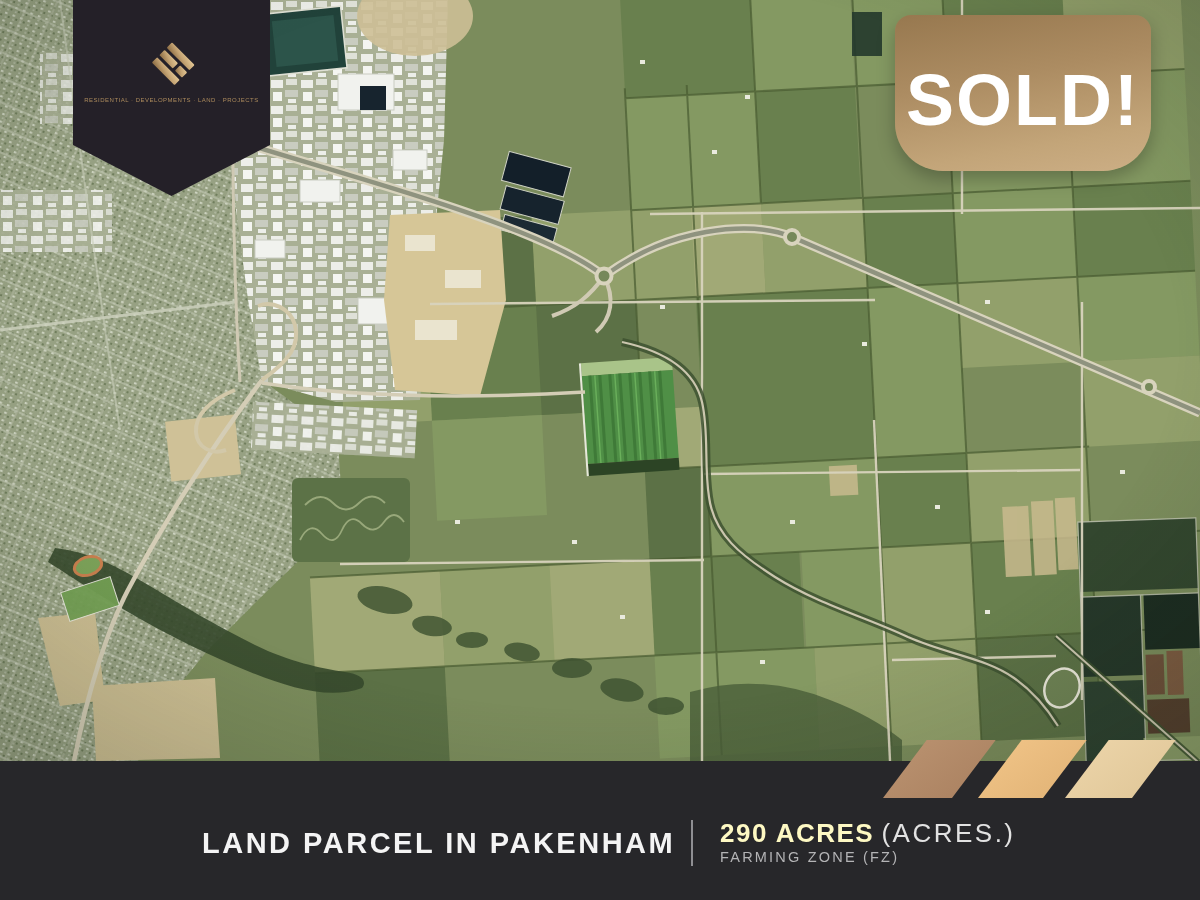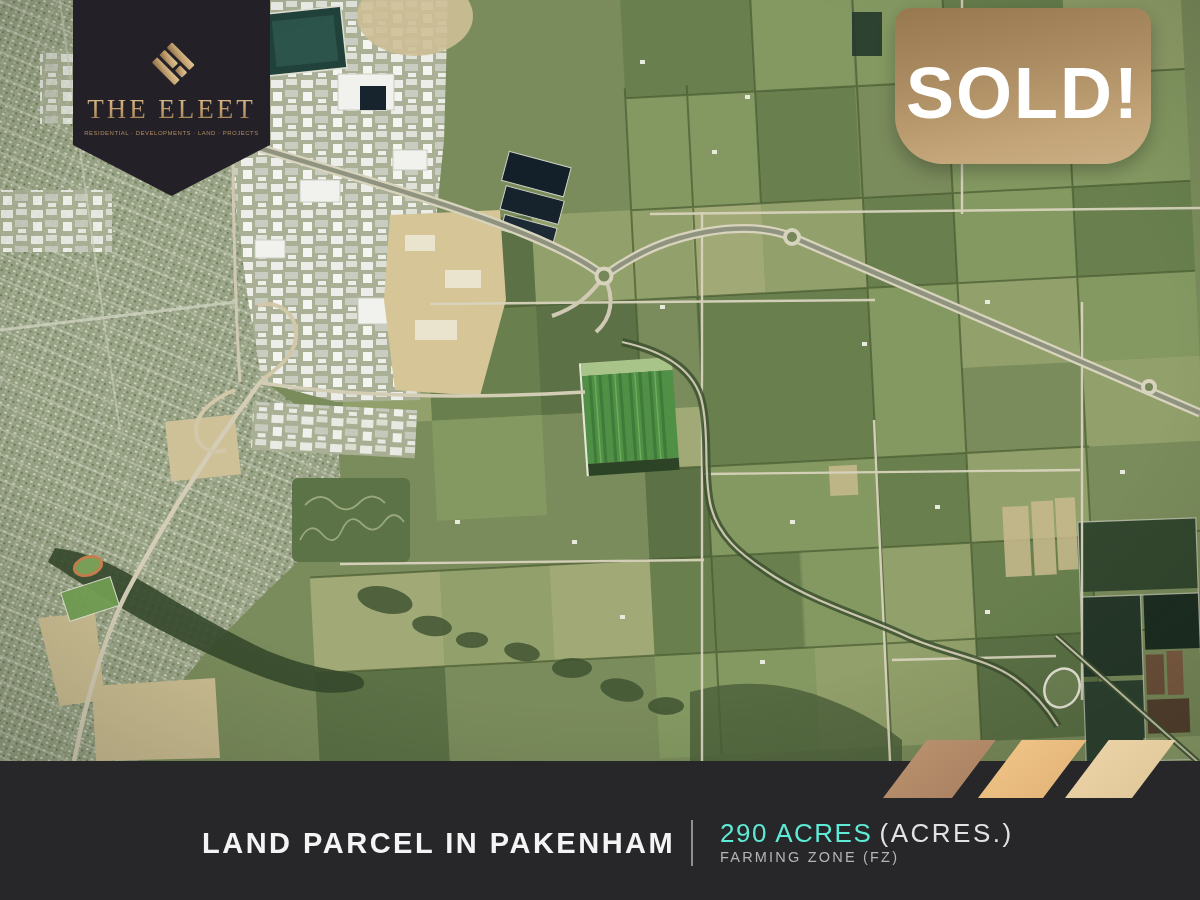--- a/index.html
+++ b/index.html
@@ -17,21 +17,21 @@
   }
   .bar-title{
     position:absolute;left:190px;top:82px;transform:translateY(-50%);
     color:#f4f4f4;font-weight:bold;font-size:29px;letter-spacing:2.5px;white-space:nowrap;
   }
   .bar-divider{
     position:absolute;left:679px;top:59px;width:2px;height:46px;background:#8f8f93;
   }
   .bar-right{position:absolute;left:708px;top:57px;}
   .area-line{white-space:nowrap;font-size:26px;color:#ededed;}
-  .area-strong{font-weight:normal;letter-spacing:1.5px;color:#5eead4;}
+  .area-strong{font-weight:bold;letter-spacing:1.5px;color:#fef9c3;}
   .area-note{font-weight:normal;letter-spacing:2.5px;color:#e2e2e2;}
   .zone-line{font-size:14.5px;letter-spacing:2.2px;color:#b4b4b6;white-space:nowrap;}
   
   .stripe{position:absolute;top:740px;height:58px;z-index:5;transform:skewX(-37deg);transform-origin:left bottom;}
   .stripe.s1{left:883px;width:69px;background:linear-gradient(120deg,#b78f6d,#ad8463);}
   .stripe.s2{left:978px;width:65px;background:linear-gradient(120deg,#eec184,#e4b679);}
   .stripe.s3{left:1065px;width:67px;background:linear-gradient(120deg,#ead2a6,#e2c99b);}
   
   .logo-badge{
     position:absolute;left:73px;top:0;width:197px;height:196px;z-index:7;
@@ -44,21 +44,21 @@
   .logo-title{
     margin-top:2px;font-family:"Liberation Serif",serif;font-size:27px;letter-spacing:3px;
     background:linear-gradient(180deg,#e0c394 0%,#c7a371 45%,#96744a 100%);
     -webkit-background-clip:text;background-clip:text;color:transparent;white-space:nowrap;
   }
   .logo-sub{
     margin-top:5px;font-size:6px;letter-spacing:.5px;color:#ab8a5c;white-space:nowrap;
   }
   
   .sold-badge{
-    position:absolute;left:895px;top:8px;width:256px;height:156px;z-index:6;
+    position:absolute;left:895px;top:15px;width:256px;height:156px;z-index:6;
     border-radius:16px 16px 48px 48px;
     background:linear-gradient(170deg,#97784f 0%,#ac8c62 40%,#c3a579 78%,#ccae85 100%);
     box-shadow:0 8px 18px rgba(0,0,0,.25);
     display:flex;align-items:center;justify-content:center;padding-top:14px;box-sizing:border-box;
   }
   .sold-text{color:#fff;font-weight:bold;font-size:72px;letter-spacing:2px;white-space:nowrap;}
 </style>
 </head>
 <body>
 
@@ -370,21 +370,20 @@
           </linearGradient>
         </defs>
         <g transform="rotate(45 23 23)" fill="url(#goldIcon)">
           <rect x="7" y="7" width="32" height="7.5" rx="1"></rect>
           <rect x="7" y="17.5" width="19" height="7.5" rx="1"></rect>
           <rect x="29" y="17.5" width="10" height="7.5" rx="1"></rect>
           <rect x="7" y="28" width="32" height="7.5" rx="1"></rect>
         </g>
       </svg>
     </div>
-    <div class="logo-title">THE ELEET</div>
     <div class="logo-sub">RESIDENTIAL · DEVELOPMENTS · LAND · PROJECTS</div>
   </div>
 
   <div class="sold-badge">
     <span class="sold-text">SOLD!</span>
   </div>
 
 </div>
 
 </body></html>

